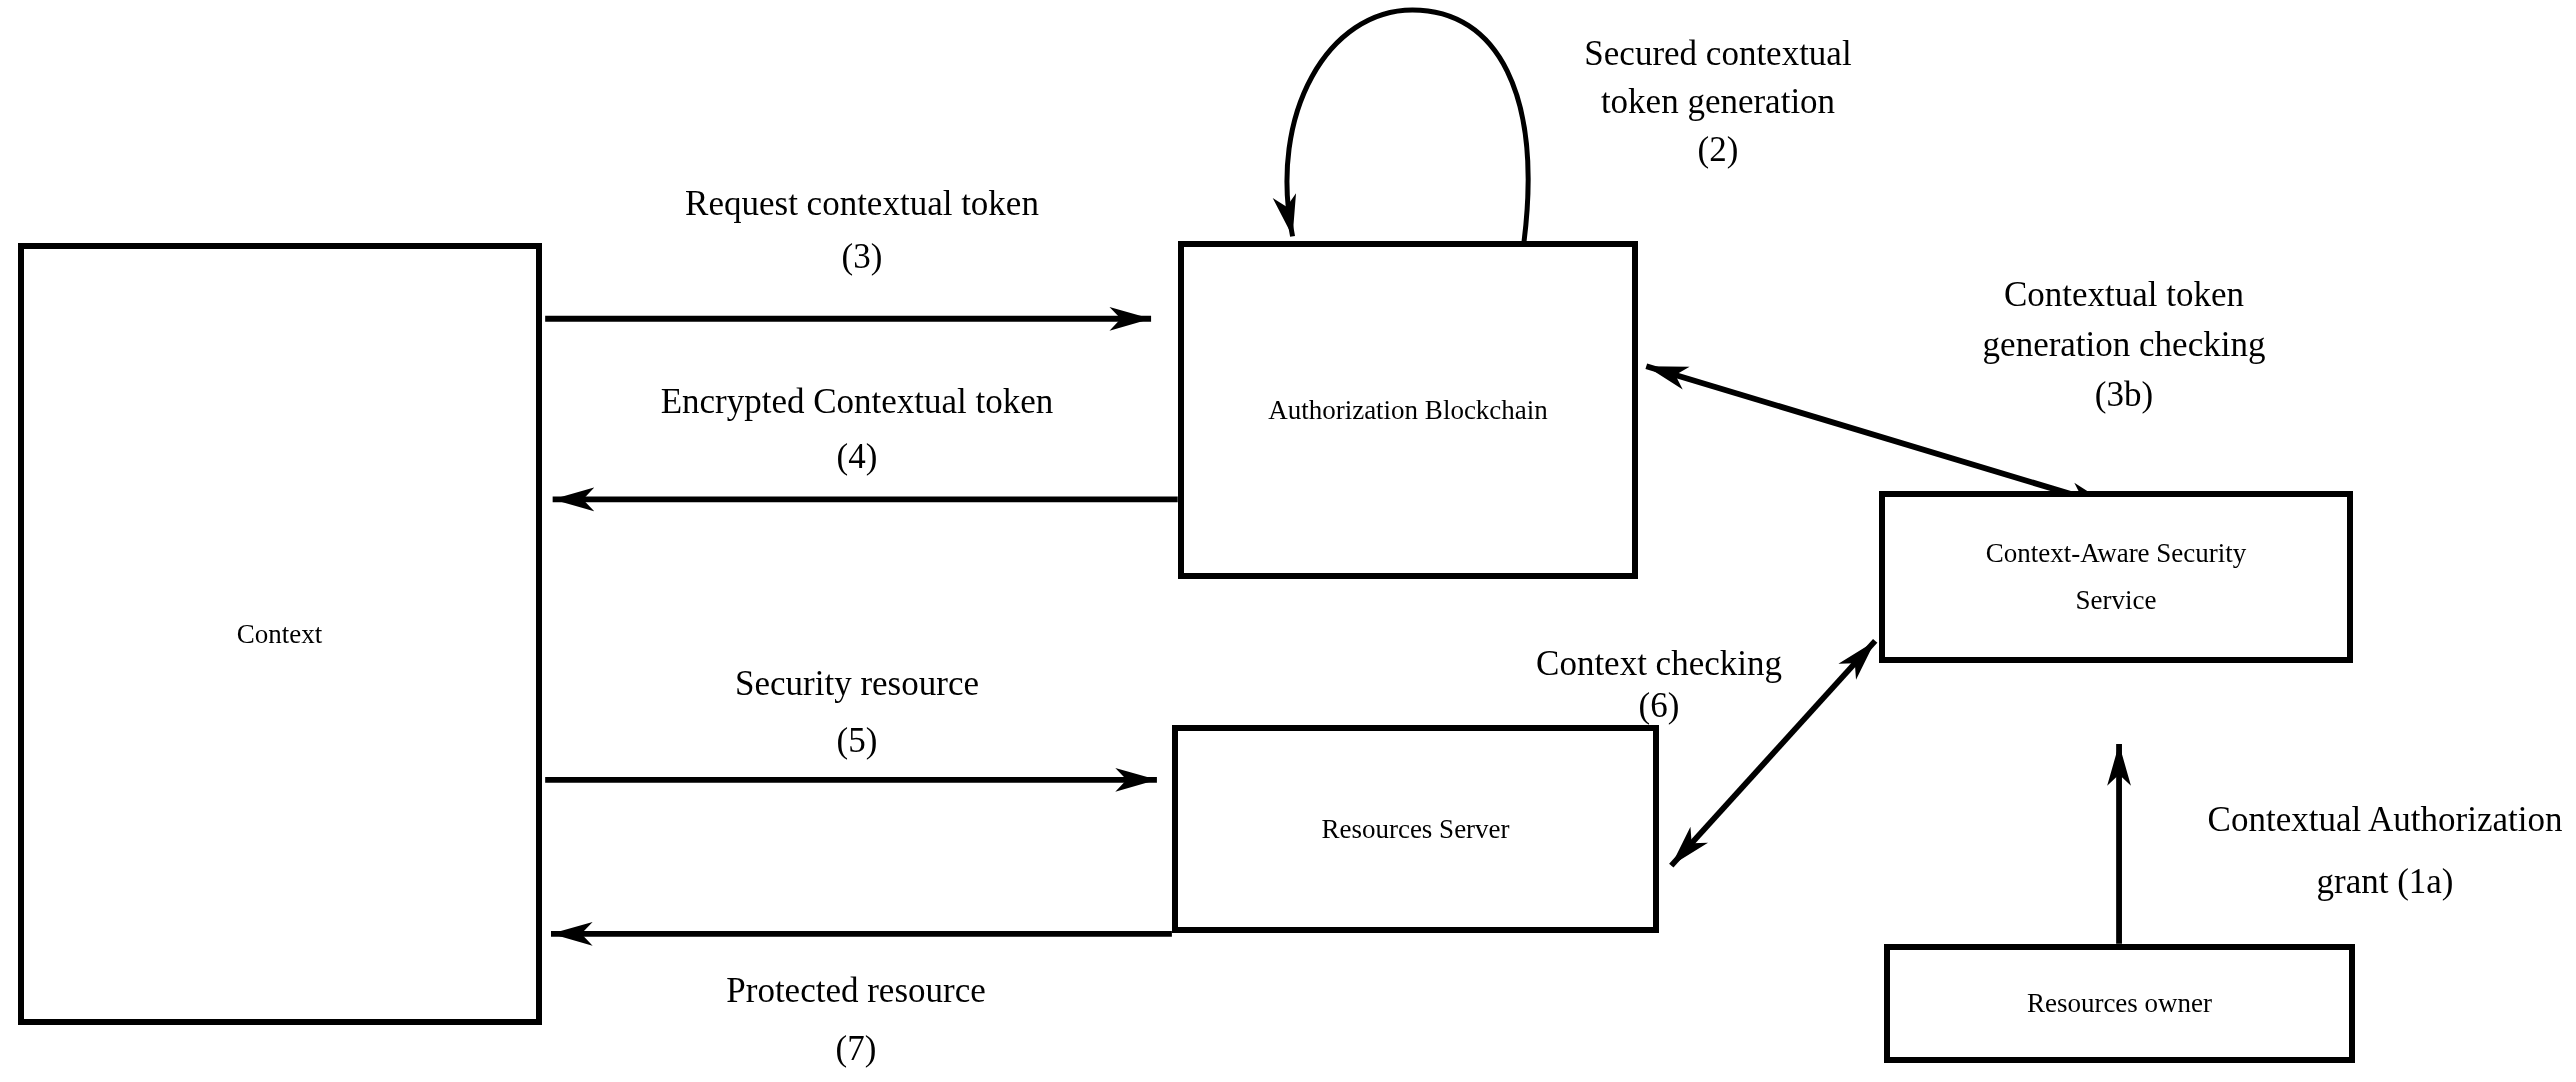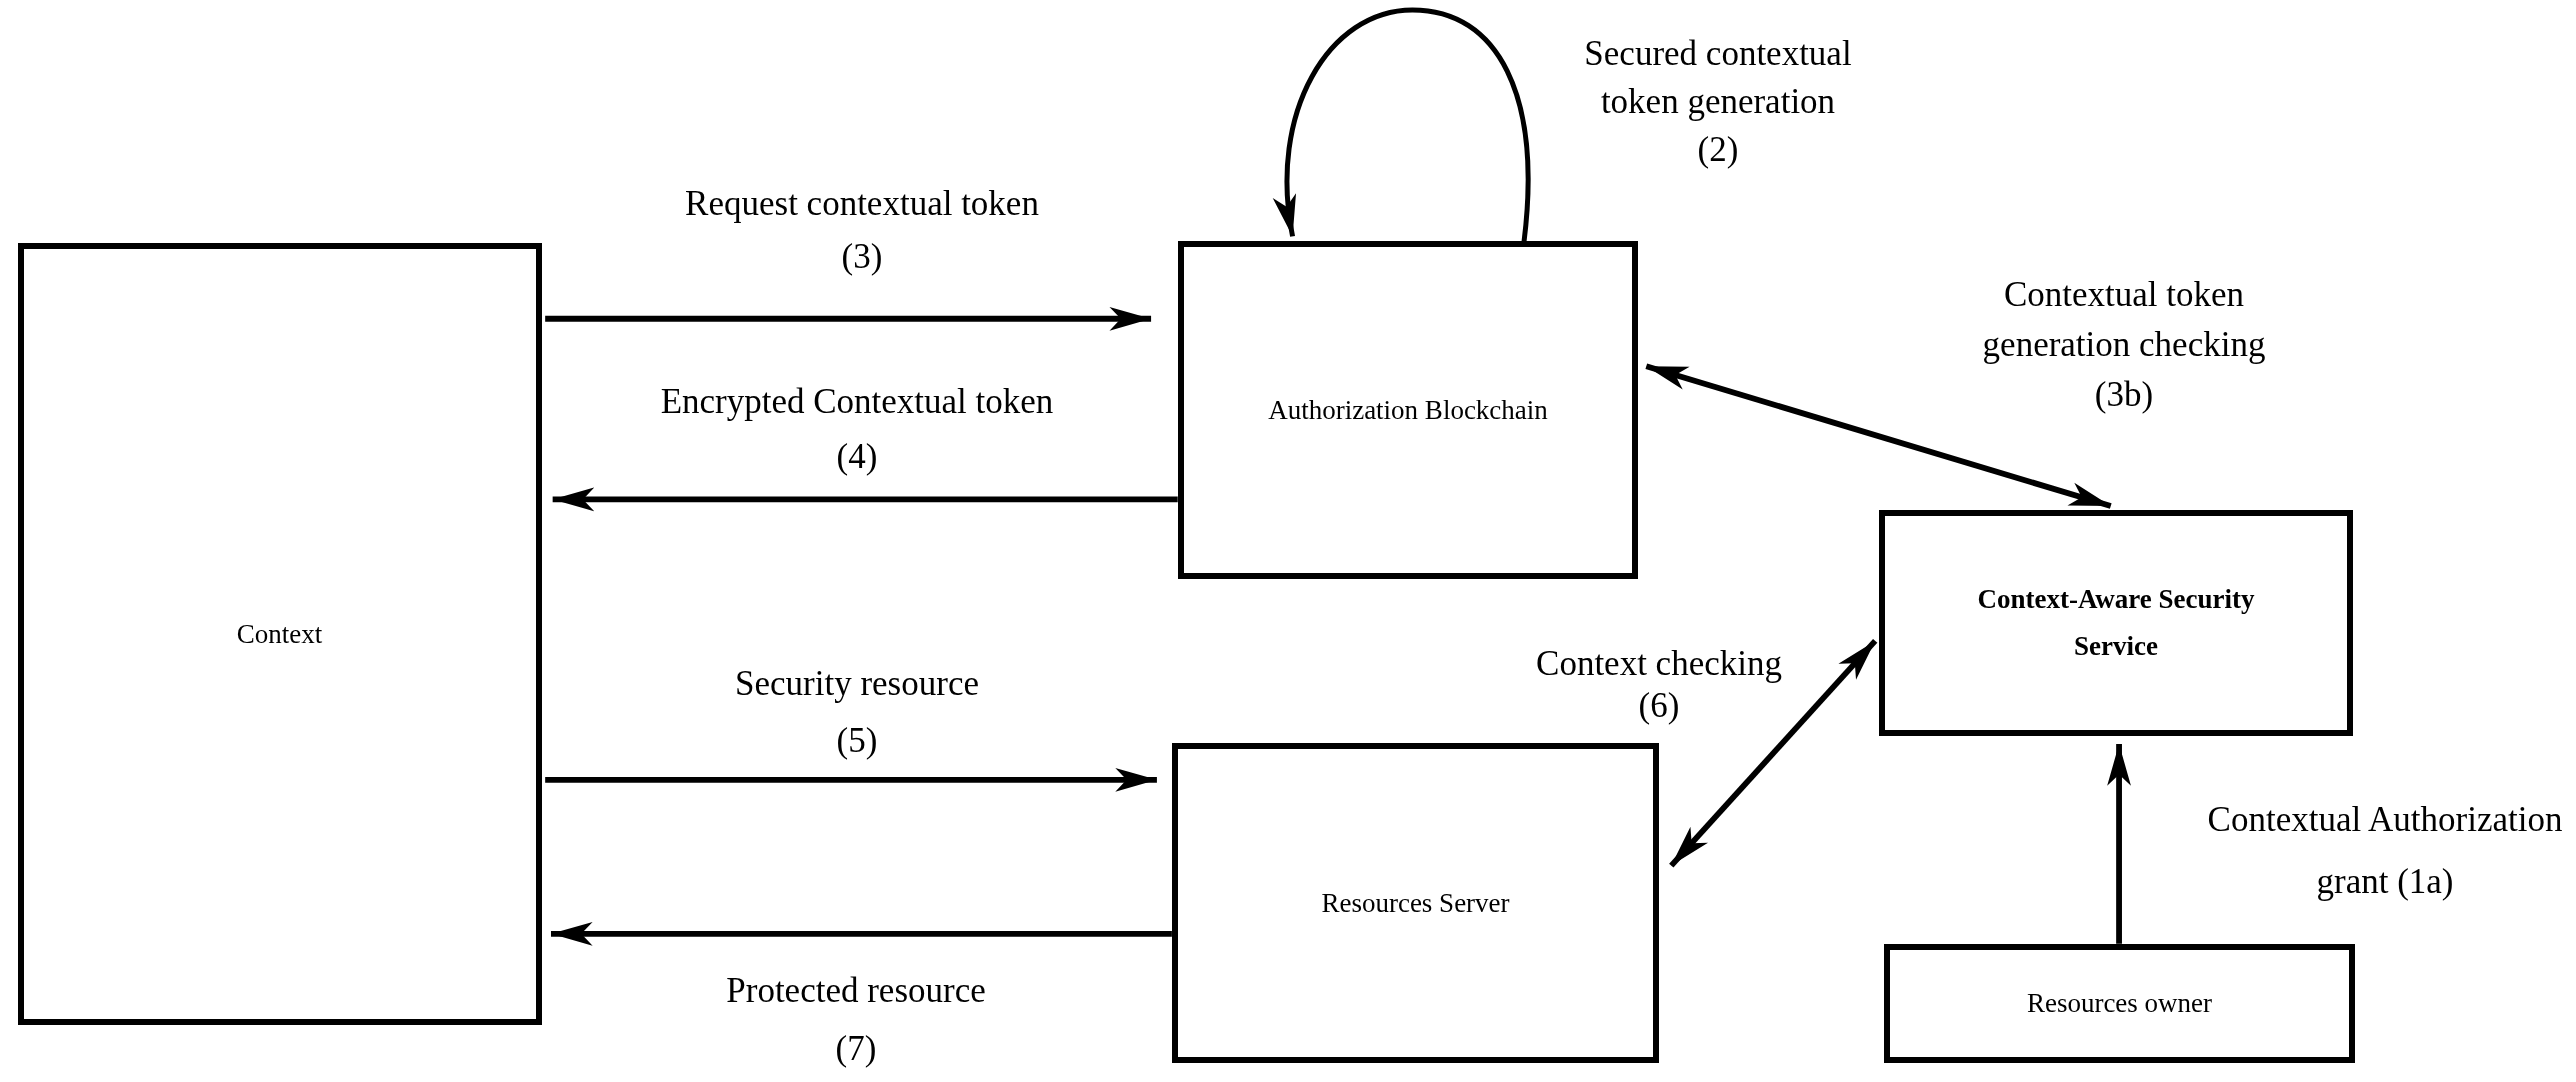--- a/index.html
+++ b/index.html
@@ -61,25 +61,25 @@
   </svg>
 
   <div class="node" style="left:17.5px;top:243px;width:524px;height:782px;">
     <div>Context</div>
   </div>
 
   <div class="node" style="left:1178px;top:241px;width:460px;height:338px;">
     <div>Authorization Blockchain</div>
   </div>
 
-  <div class="node" style="left:1172px;top:743px;width:487px;height:320px;text-align:right;">
+  <div class="node" style="left:1172px;top:725px;width:487px;height:208px;text-align:right;">
     <div>Resources Server</div>
   </div>
 
-  <div class="node" style="left:1879px;top:510px;width:474px;height:226px;font-weight:bold;">
+  <div class="node" style="left:1879px;top:491px;width:474px;height:172px;">
     <div>Context-Aware Security</div>
     <div>Service</div>
   </div>
 
   <div class="node" style="left:1884px;top:944px;width:471px;height:119px;">
     <div>Resources owner</div>
   </div>
 
   <div class="edge-label" style="left:1718px;top:102px;line-height:48px;">
     <div>Secured contextual</div>

